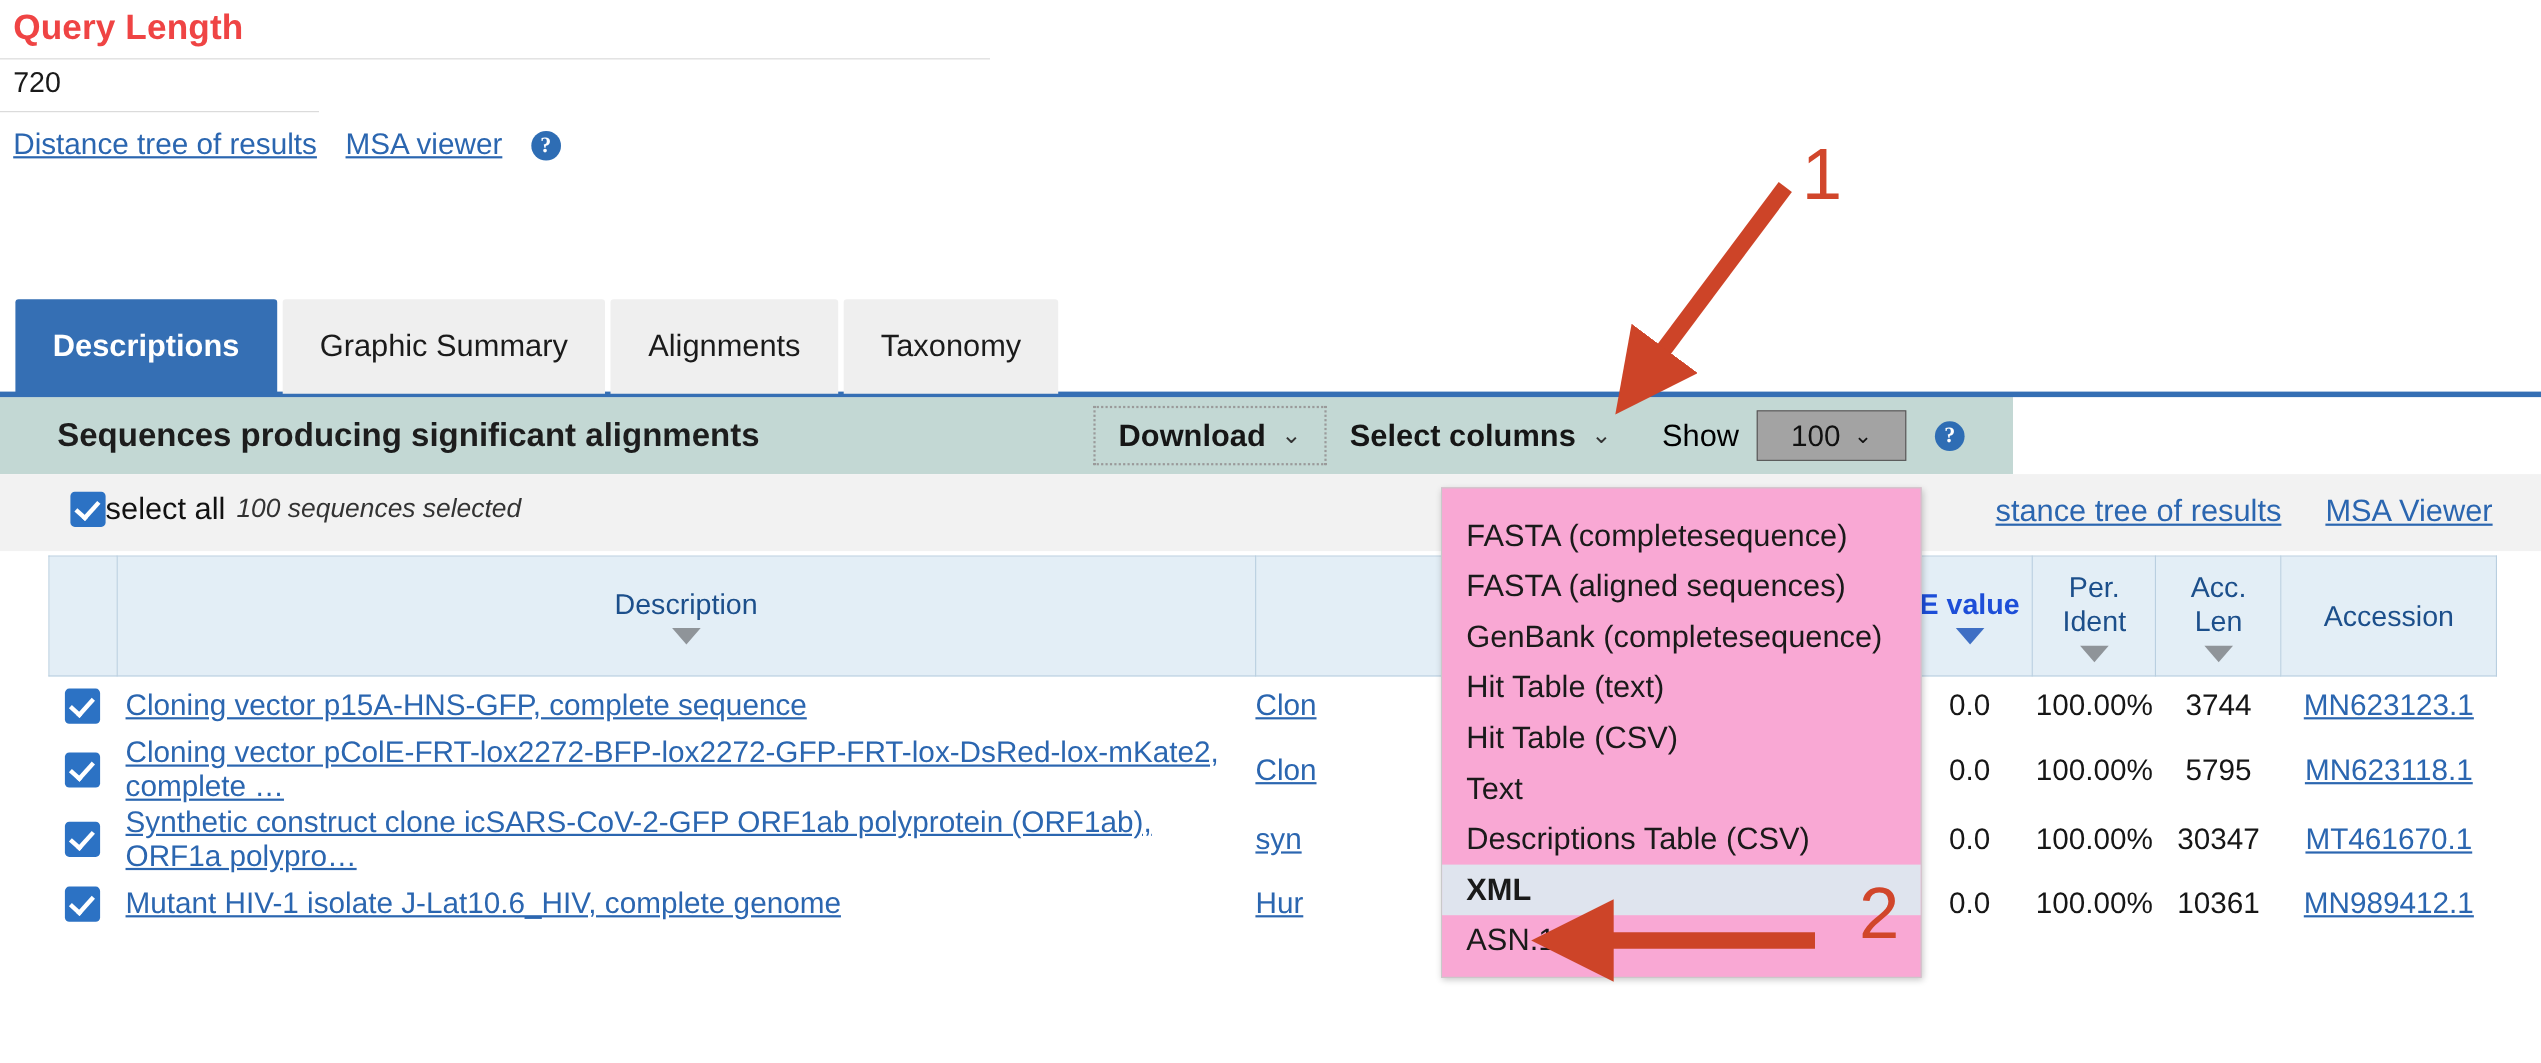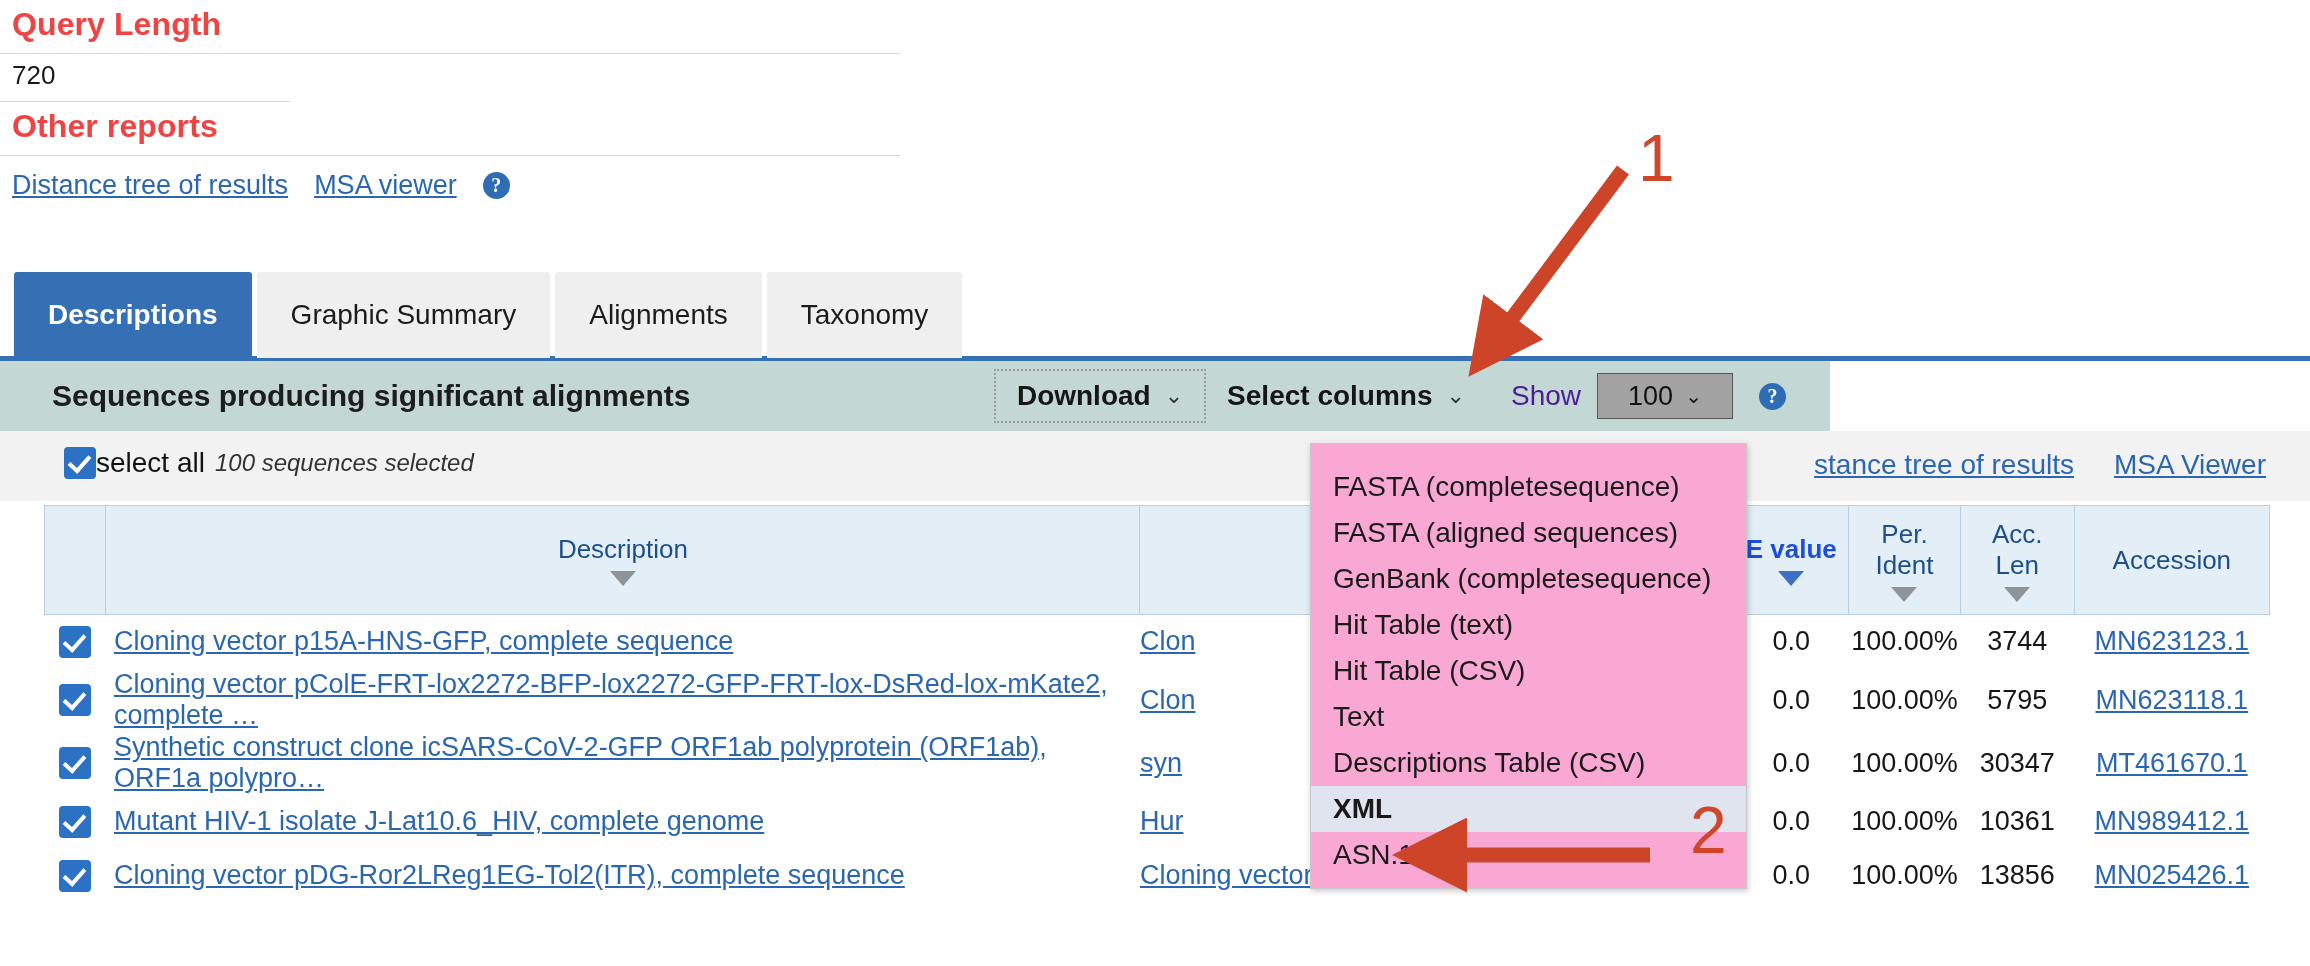--- a/index.html
+++ b/index.html
@@ -55,21 +55,21 @@
   }
   #head-tools{
     position:absolute;right:44px;top:0;height:70px;display:flex;align-items:center;gap:0;
   }
   .tool-btn{
     font-size:28px;font-weight:bold;color:#161616;
     padding:10px 22px;white-space:nowrap;cursor:pointer;display:flex;align-items:center;gap:14px;
   }
   #download-btn{outline:2px dotted #9a9a9a;outline-offset:-1px;}
   .chev{font-size:22px;font-weight:normal;color:#333;}
-  #show-label{font-size:28px;color:#4c1d95;margin:0 16px 0 24px;white-space:nowrap;}
+  #show-label{font-size:28px;color:#000000;margin:0 16px 0 24px;white-space:nowrap;}
   #show-select{
     background:#a3a3a3;border:1px solid #555;height:44px;min-width:110px;
     display:flex;align-items:center;justify-content:center;gap:12px;
     font-size:27px;color:#111;cursor:pointer;padding:0 12px;
   }
   #show-select .caret{font-size:20px;}
   #head-help{margin-left:26px;}
 
   
   #selall{
@@ -149,23 +149,20 @@
 </head>
 <body>
 
 <div id="top-block">
   <div class="sumrow">
     <div class="sum-label">Query Length</div>
   </div>
   <div class="sumrow short">
     <div class="sum-value">720</div>
   </div>
-  <div class="sumrow">
-    <div class="sum-label">Other reports</div>
-  </div>
   <div id="other-links">
     <a class="blue" href="#">Distance tree of results</a><a class="blue" href="#">MSA viewer</a><span class="qmark">?</span>
   </div>
 </div>
 
 <div id="tabs">
   <div class="tab active">Descriptions</div>
   <div class="tab">Graphic Summary</div>
   <div class="tab">Alignments</div>
   <div class="tab">Taxonomy</div>
@@ -274,32 +271,20 @@
       <td class="c-desc"><a class="blue" href="#">Mutant HIV-1 isolate J-Lat10.6_HIV, complete genome</a></td>
       <td class="c-sci"><a class="blue" href="#">Hur</a></td>
       <td></td>
       <td></td>
       <td></td>
       <td class="c-num">0.0</td>
       <td class="c-num">100.00%</td>
       <td class="c-num">10361</td>
       <td class="c-acc"><a class="blue" href="#">MN989412.1</a></td>
     </tr>
-    <tr>
-      <td class="c-check"><span class="cbx"></span></td>
-      <td class="c-desc"><a class="blue" href="#">Cloning vector pDG-Ror2LReg1EG-Tol2(ITR), complete sequence</a></td>
-      <td class="c-sci"><a class="blue" href="#">Cloning vector</a></td>
-      <td></td>
-      <td></td>
-      <td></td>
-      <td class="c-num">0.0</td>
-      <td class="c-num">100.00%</td>
-      <td class="c-num">13856</td>
-      <td class="c-acc"><a class="blue" href="#">MN025426.1</a></td>
-    </tr>
   </tbody>
 </table>
 
 <div id="dl-menu">
   <div class="dl-item">FASTA (completesequence)</div>
   <div class="dl-item">FASTA (aligned sequences)</div>
   <div class="dl-item">GenBank (completesequence)</div>
   <div class="dl-item">Hit Table (text)</div>
   <div class="dl-item">Hit Table (CSV)</div>
   <div class="dl-item">Text</div>

